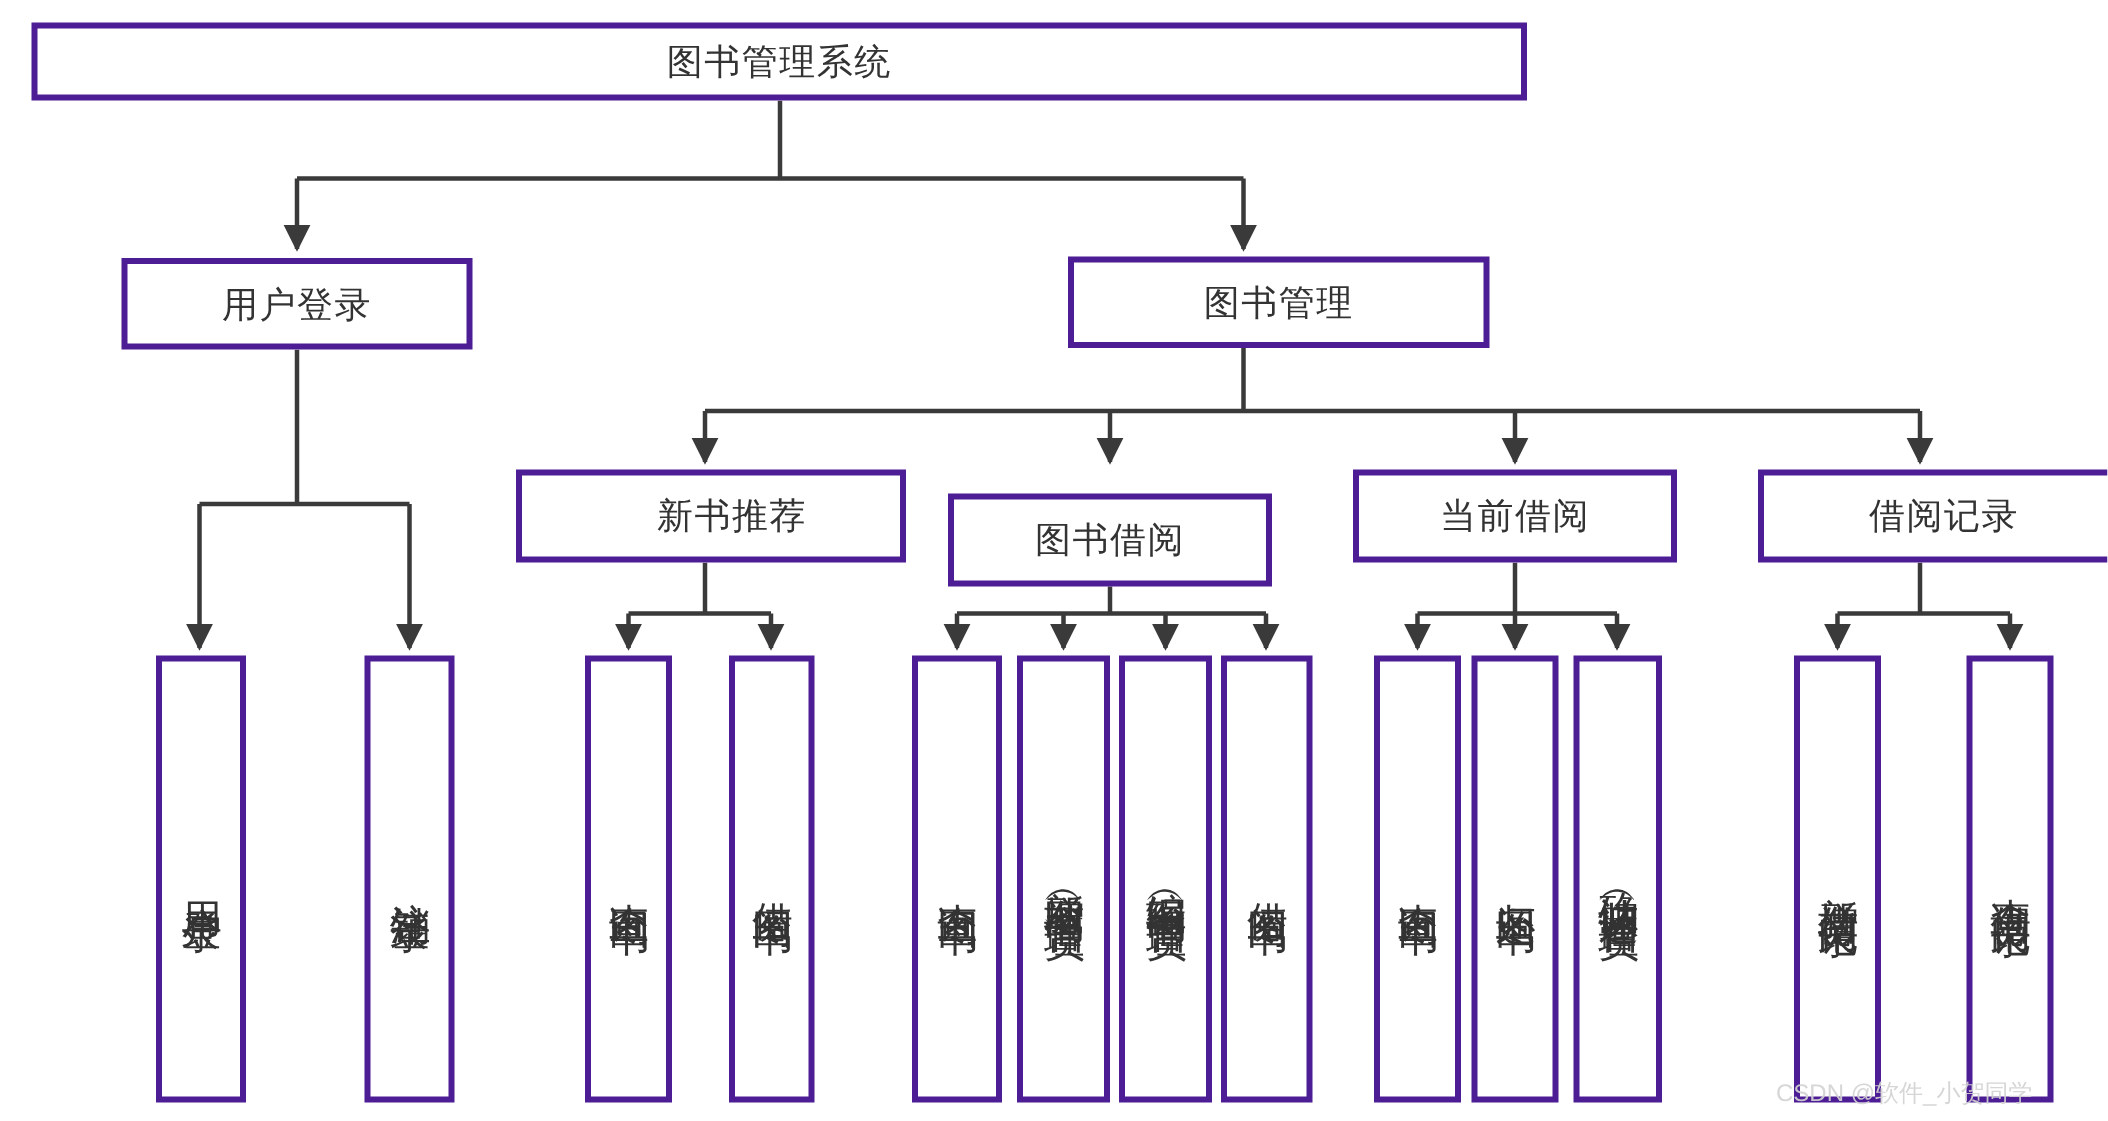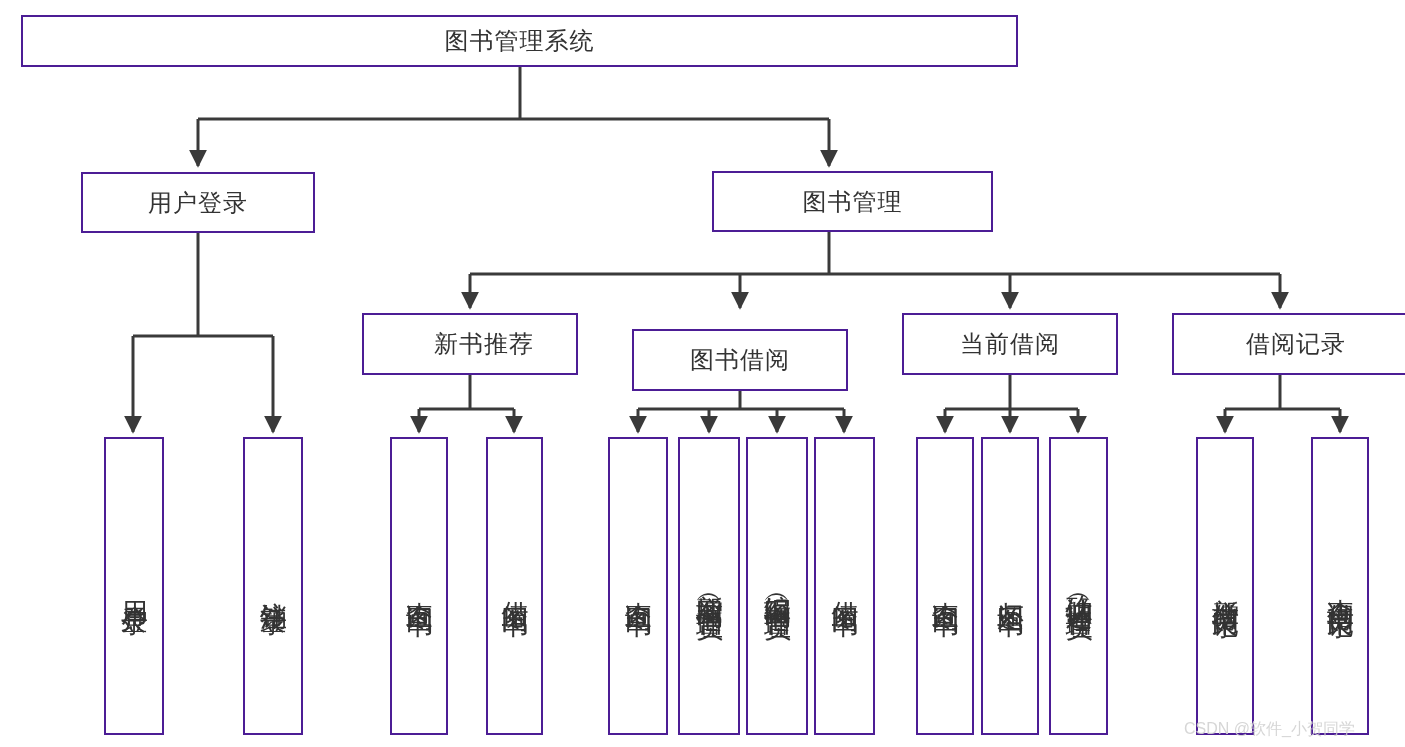--- a/index.html
+++ b/index.html
@@ -7,21 +7,21 @@
     position:relative;
     width:1405px;height:747px;
     background:#ffffff;
     font-family:"Liberation Sans","DejaVu Sans",sans-serif;
     overflow:hidden;
   }
   #wires{position:absolute;left:0;top:0;width:1405px;height:747px;}
   .box{
     position:absolute;
     background:#ffffff;
-    border:2px solid #4c1d95;
+    border:4px solid #4c1d95;
     box-sizing:border-box;
     display:flex;
     align-items:center;
     justify-content:center;
     color:#333333;
     z-index:2;
   }
   .hbox{
     font-size:24px;
     letter-spacing:1px;
@@ -96,21 +96,21 @@
       <path d="M1225,409 V432" marker-end="url(#arrow)"></path>
       <path d="M1340,409 V432" marker-end="url(#arrow)"></path>
     </g>
   </svg>
 
   <div class="box hbox root" style="left:21px;top:15px;width:997px;height:52px;">图书管理系统</div>
 
   <div class="box hbox" style="left:81px;top:172px;width:234px;height:61px;">用户登录</div>
   <div class="box hbox" style="left:712px;top:171px;width:281px;height:61px;">图书管理</div>
 
-  <div class="box hbox" style="left:362px;top:313px;width:216px;height:62px;padding-left:28px;">新书推荐</div>
+  <div class="box hbox" style="left:344px;top:313px;width:260px;height:62px;padding-left:28px;">新书推荐</div>
   <div class="box hbox" style="left:632px;top:313px;width:216px;height:62px;margin-top:16px;">图书借阅</div>
   <div class="box hbox" style="left:902px;top:313px;width:216px;height:62px;">当前借阅</div>
   <div class="box hbox" style="left:1172px;top:313px;width:248px;height:62px;">借阅记录</div>
 
   <div class="box vbox" style="left:104px;top:437px;width:60px;height:298px;">用户登录</div>
   <div class="box vbox" style="left:243px;top:437px;width:60px;height:298px;">注销登录</div>
 
   <div class="box vbox" style="left:390px;top:437px;width:58px;height:298px;">查询图书</div>
   <div class="box vbox" style="left:486px;top:437px;width:57px;height:298px;">借阅图书</div>
 

